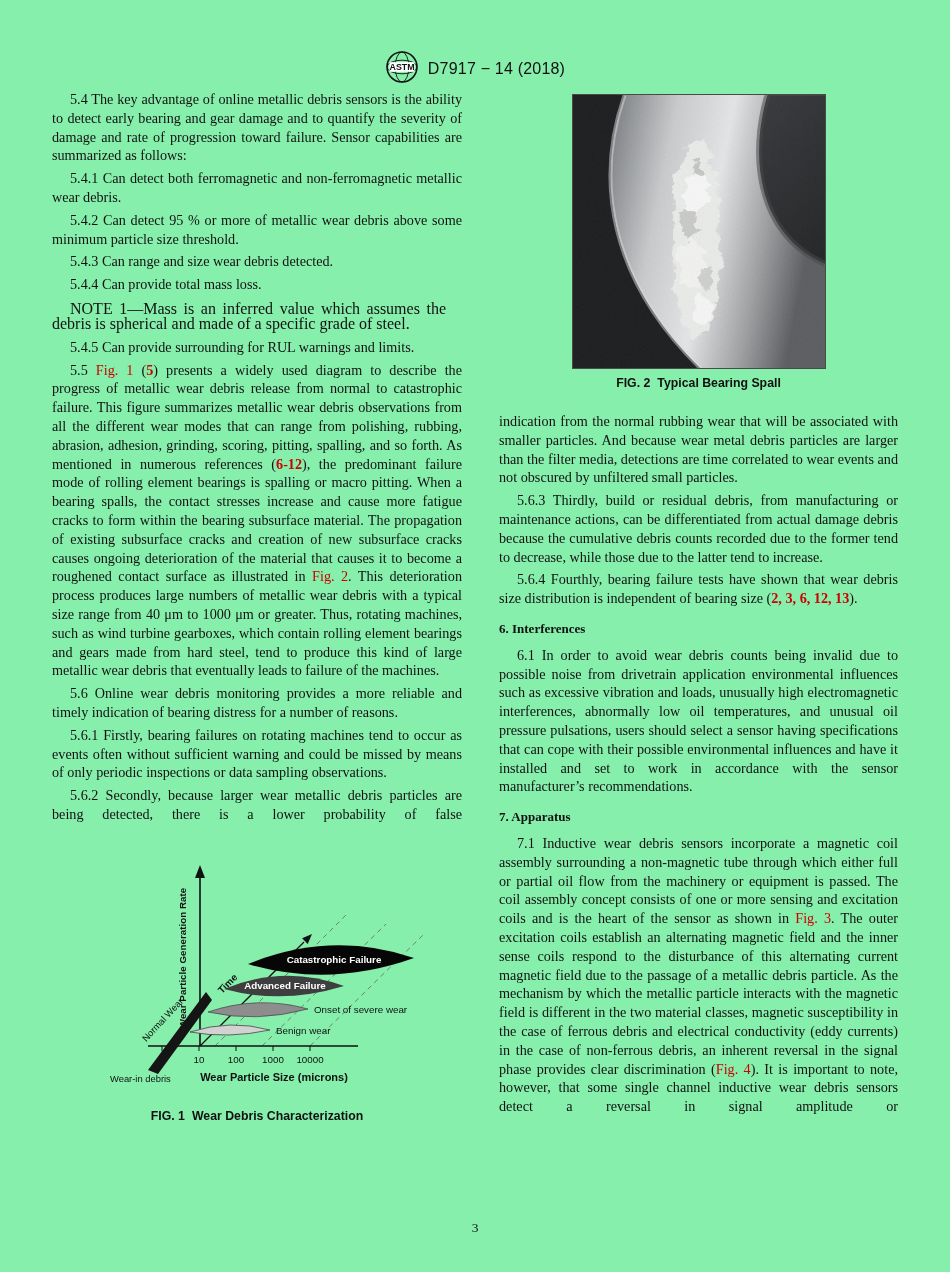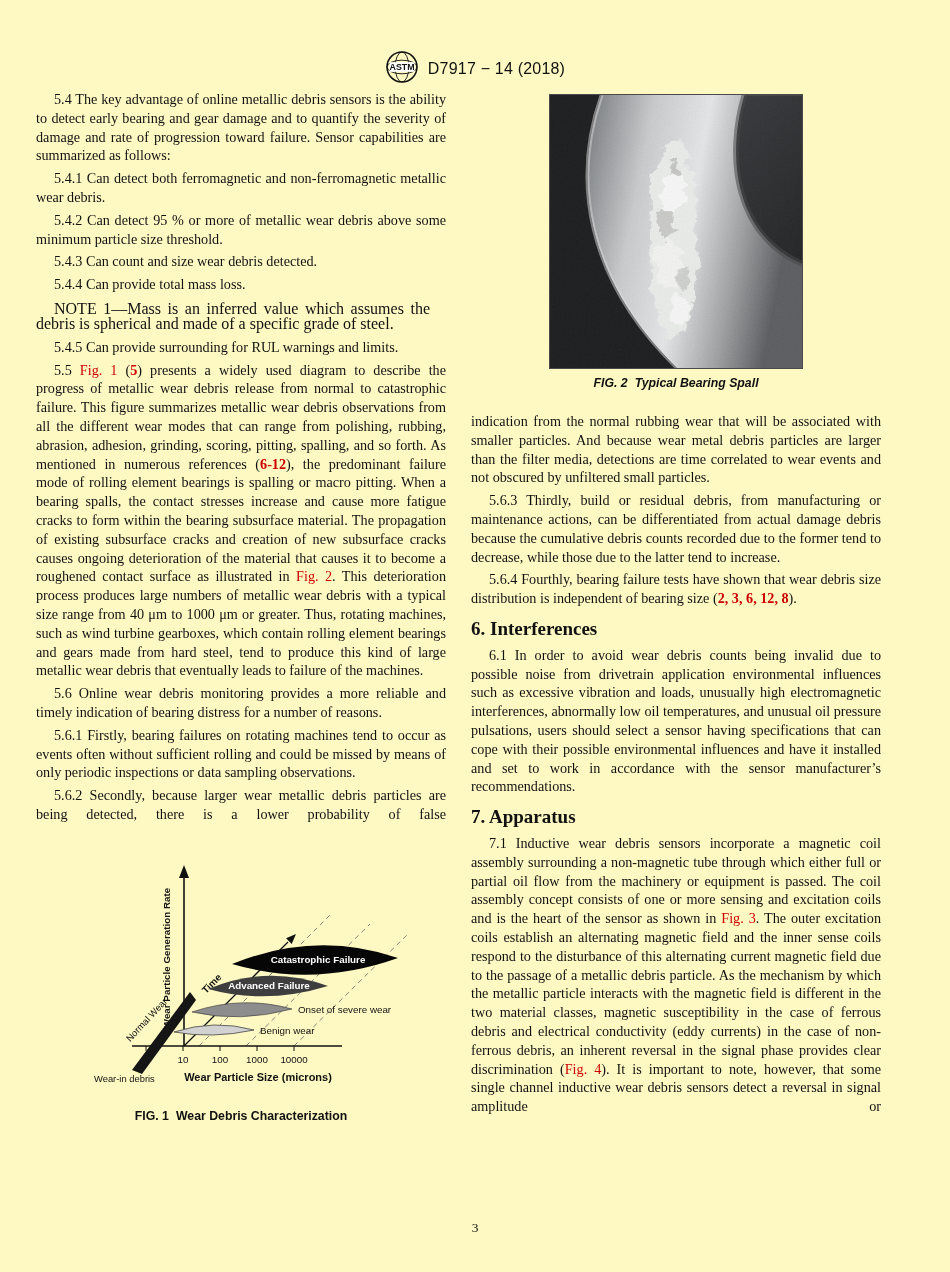--- a/index.html
+++ b/index.html
@@ -1,45 +1,45 @@
 <!DOCTYPE html>
 <html><head>
 <meta charset="utf-8">
 <style>
   * { margin:0; padding:0; box-sizing:border-box; }
   html,body { background:#ffffff; }
   .page {
-    position:relative; width:950px; height:1272px; background:#fef9c3;
+    position:relative; width:950px; height:1272px; background:#86efac;
     font-family:"Liberation Serif", serif; color:#111; overflow:hidden;
   }
   
   .hdr {
     position:absolute; top:50px; left:0; width:100%;
     display:flex; justify-content:center; align-items:center; gap:9px;
   }
   .doc-code {
     font-family:"Liberation Sans", sans-serif; font-weight:normal; font-size:16px; color:#111;
     letter-spacing:0.2px;
   }
   
-  .columns { position:absolute; top:90px; left:36px; width:846px; display:flex; gap:25px; }
+  .columns { position:absolute; top:90px; left:52px; width:846px; display:flex; gap:37px; }
   .col { width:410px; }
   
   .para { font-size:14.2px; line-height:18.8px; text-align:justify; margin:0 0 4px 0; }
   .para.p  { text-indent:18px; }
   .para.cont { text-indent:0;margin-top:20px; }
   .para.note { font-size:16px; line-height:15.4px; margin:7px 16px 6px 0; text-indent:18px; }
-  h3.para { font-size:19px; font-weight:bold; text-indent:0; margin:12px 0 7px 0; text-align:left; }
+  h3.para { font-size:13px; font-weight:bold; text-indent:0; margin:12px 0 7px 0; text-align:left; }
   .jl { text-align-last:justify; }
   .ref { color:#cc0000; }
   .refb { font-weight:bold; }
   
   figure { display:block; text-align:center; }
   .fig1 { margin-top:22px; }
-  .fig2 { margin:4px 0 22px 0;font-style:italic; }
+  .fig2 { margin:4px 0 22px 0; }
   .fig2 svg.photo { display:block; margin:0 auto; border:1px solid #4a4a4a; }
   figcaption {
     font-family:"Liberation Sans", sans-serif; font-weight:bold; font-size:12.3px;
     color:#111; margin-top:7px; text-align:center;
   }
   figcaption .figttl { margin-left:7px; }
   
   .c-ax   { font:600 9.8px "Liberation Sans", sans-serif; fill:#111; }
   .c-tick { font:9.8px "Liberation Sans", sans-serif; fill:#111; }
   .c-xl   { font:700 11px "Liberation Sans", sans-serif; fill:#111; }
@@ -69,27 +69,27 @@
     <span class="doc-code">D7917 − 14 (2018)</span>
   </div>
 
   <div class="columns">
 
     <div class="col">
       <div>
           <p class="para p"><span>5.4 The key advantage of online metallic debris sensors is the ability to detect early bearing and gear damage and to quantify the severity of damage and rate of progression toward failure. Sensor capabilities are summarized as follows:</span></p>
           <p class="para p"><span>5.4.1 Can detect both ferromagnetic and non-ferromagnetic metallic wear debris.</span></p>
           <p class="para p"><span>5.4.2 Can detect 95 % or more of metallic wear debris above some minimum particle size threshold.</span></p>
-          <p class="para p"><span>5.4.3 Can count and size wear debris detected.</span></p>
+          <p class="para p"><span>5.4.3 Can range and size wear debris detected.</span></p>
           <p class="para p"><span>5.4.4 Can provide total mass loss.</span></p>
           <p class="para note"><span>NOTE 1—Mass is an inferred value which assumes the debris is spherical and made of a specific grade of steel.</span></p>
           <p class="para p"><span>5.4.5 Can provide surrounding for RUL warnings and limits.</span></p>
           <p class="para p"><span>5.5 </span><span class="ref">Fig. 1</span><span> (</span><span class="ref refb">5</span><span>) presents a widely used diagram to describe the progress of metallic wear debris release from normal to catastrophic failure. This figure summarizes metallic wear debris observations from all the different wear modes that can range from polishing, rubbing, abrasion, adhesion, grinding, scoring, pitting, spalling, and so forth. As mentioned in numerous references (</span><span class="ref refb">6-12</span><span>), the predominant failure mode of rolling element bearings is spalling or macro pitting. When a bearing spalls, the contact stresses increase and cause more fatigue cracks to form within the bearing subsurface material. The propagation of existing subsurface cracks and creation of new subsurface cracks causes ongoing deterioration of the material that causes it to become a roughened contact surface as illustrated in </span><span class="ref">Fig. 2</span><span>. This deterioration process produces large numbers of metallic wear debris with a typical size range from 40 μm to 1000 μm or greater. Thus, rotating machines, such as wind turbine gearboxes, which contain rolling element bearings and gears made from hard steel, tend to produce this kind of large metallic wear debris that eventually leads to failure of the machines.</span></p>
           <p class="para p"><span>5.6 Online wear debris monitoring provides a more reliable and timely indication of bearing distress for a number of reasons.</span></p>
-          <p class="para p"><span>5.6.1 Firstly, bearing failures on rotating machines tend to occur as events often without sufficient rolling and could be missed by means of only periodic inspections or data sampling observations.</span></p>
+          <p class="para p"><span>5.6.1 Firstly, bearing failures on rotating machines tend to occur as events often without sufficient warning and could be missed by means of only periodic inspections or data sampling observations.</span></p>
           <p class="para p jl"><span>5.6.2 Secondly, because larger wear metallic debris particles are being detected, there is a lower probability of false</span></p>
         </div>
 
       <figure class="fig1">
         <svg width="410" height="252" viewBox="0 0 410 252">
 
           <g stroke="#666" stroke-width="0.8" stroke-dasharray="5 4">
             <line x1="163" y1="200" x2="295" y2="68"></line>
             <line x1="210" y1="200" x2="334" y2="78"></line>
             <line x1="258" y1="200" x2="372" y2="88"></line>
@@ -202,21 +202,21 @@
           <rect width="254" height="275" filter="url(#grain)" opacity="0.2"></rect>
         </svg>
         <figcaption>
           <span class="figlbl">FIG. 2</span><span class="figttl">Typical Bearing Spall</span>
         </figcaption>
       </figure>
 
       <div>
           <p class="para cont"><span>indication from the normal rubbing wear that will be associated with smaller particles. And because wear metal debris particles are larger than the filter media, detections are time correlated to wear events and not obscured by unfiltered small particles.</span></p>
           <p class="para p"><span>5.6.3 Thirdly, build or residual debris, from manufacturing or maintenance actions, can be differentiated from actual damage debris because the cumulative debris counts recorded due to the former tend to decrease, while those due to the latter tend to increase.</span></p>
-          <p class="para p"><span>5.6.4 Fourthly, bearing failure tests have shown that wear debris size distribution is independent of bearing size (</span><span class="ref refb">2, 3, 6, 12, 8</span><span>).</span></p>
+          <p class="para p"><span>5.6.4 Fourthly, bearing failure tests have shown that wear debris size distribution is independent of bearing size (</span><span class="ref refb">2, 3, 6, 12, 13</span><span>).</span></p>
           <h3 class="para h"><span>6. Interferences</span></h3>
           <p class="para p"><span>6.1 In order to avoid wear debris counts being invalid due to possible noise from drivetrain application environmental influences such as excessive vibration and loads, unusually high electromagnetic interferences, abnormally low oil temperatures, and unusual oil pressure pulsations, users should select a sensor having specifications that can cope with their possible environmental influences and have it installed and set to work in accordance with the sensor manufacturer’s recommendations.</span></p>
           <h3 class="para h"><span>7. Apparatus</span></h3>
           <p class="para p jl"><span>7.1 Inductive wear debris sensors incorporate a magnetic coil assembly surrounding a non-magnetic tube through which either full or partial oil flow from the machinery or equipment is passed. The coil assembly concept consists of one or more sensing and excitation coils and is the heart of the sensor as shown in </span><span class="ref">Fig. 3</span><span>. The outer excitation coils establish an alternating magnetic field and the inner sense coils respond to the disturbance of this alternating current magnetic field due to the passage of a metallic debris particle. As the mechanism by which the metallic particle interacts with the magnetic field is different in the two material classes, magnetic susceptibility in the case of ferrous debris and electrical conductivity (eddy currents) in the case of non-ferrous debris, an inherent reversal in the signal phase provides clear discrimination (</span><span class="ref">Fig. 4</span><span>). It is important to note, however, that some single channel inductive wear debris sensors detect a reversal in signal amplitude or</span></p>
         </div>
     </div>
   </div>
 
   <div class="ftr">
     <span>3</span>

